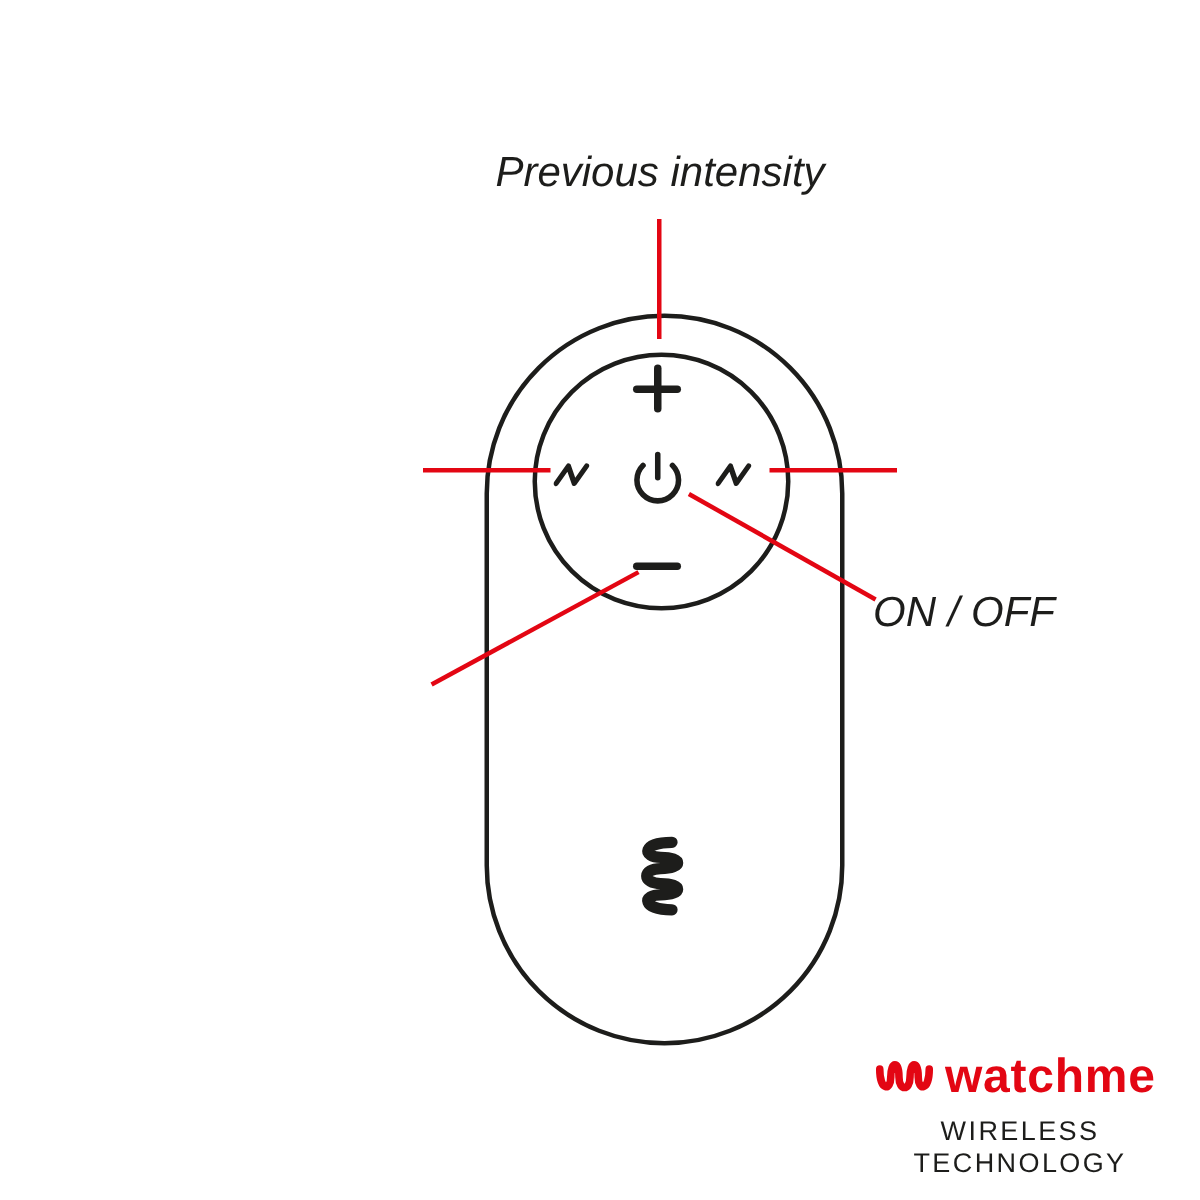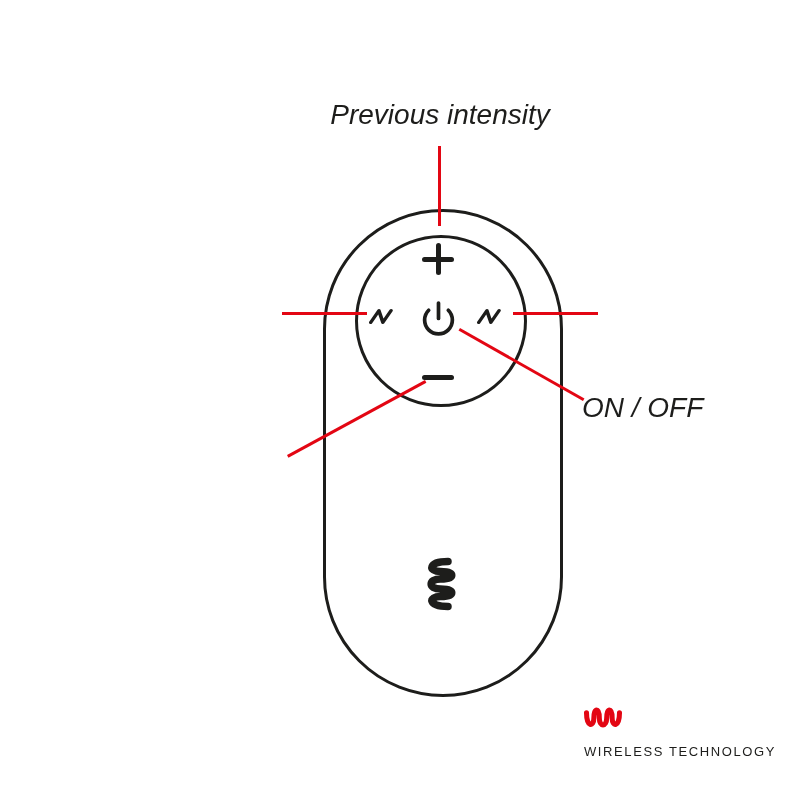--- a/index.html
+++ b/index.html
@@ -76,21 +76,21 @@
     left: 630px; top: 699px;
     font-size: 32px; font-weight: 700;
     letter-spacing: 0.5px;
     color: #e30613;
   }
   .brand-tagline {
     position: absolute;
     left: 581px; top: 744px;
     width: 198px;
     text-align: center;
-    font-size: 13px;
+    font-size: 18px;
     letter-spacing: 1.6px;
     color: #1d1d1b;
   }
 </style>
 </head>
 <body>
 
 <div class="page">
 
   <div class="remote-body"></div>
@@ -152,16 +152,17 @@
 
   <div class="label" style="left:582px; top:392px;">ON / OFF</div>
 
 
   <div class="btn" style="left:581px; top:698px; width:44px; height:44px; cursor:default;">
     <svg viewBox="0 0 48 48" width="44" height="44">
       <path d="M6 16 C6 32 14 32 14 22 C14 10 20 10 20 22 C20 32 28 32 28 22 C28 10 34 10 34 22 C34 32 42 32 42 16" fill="none" stroke="#e30613" stroke-width="5.5" stroke-linecap="round" stroke-linejoin="round"></path>
     </svg>
   </div>
 
+  <div class="brand-wordmark">watchme</div>
 
   <div class="brand-tagline">WIRELESS TECHNOLOGY</div>
 
 </div>
 
 </body></html>

